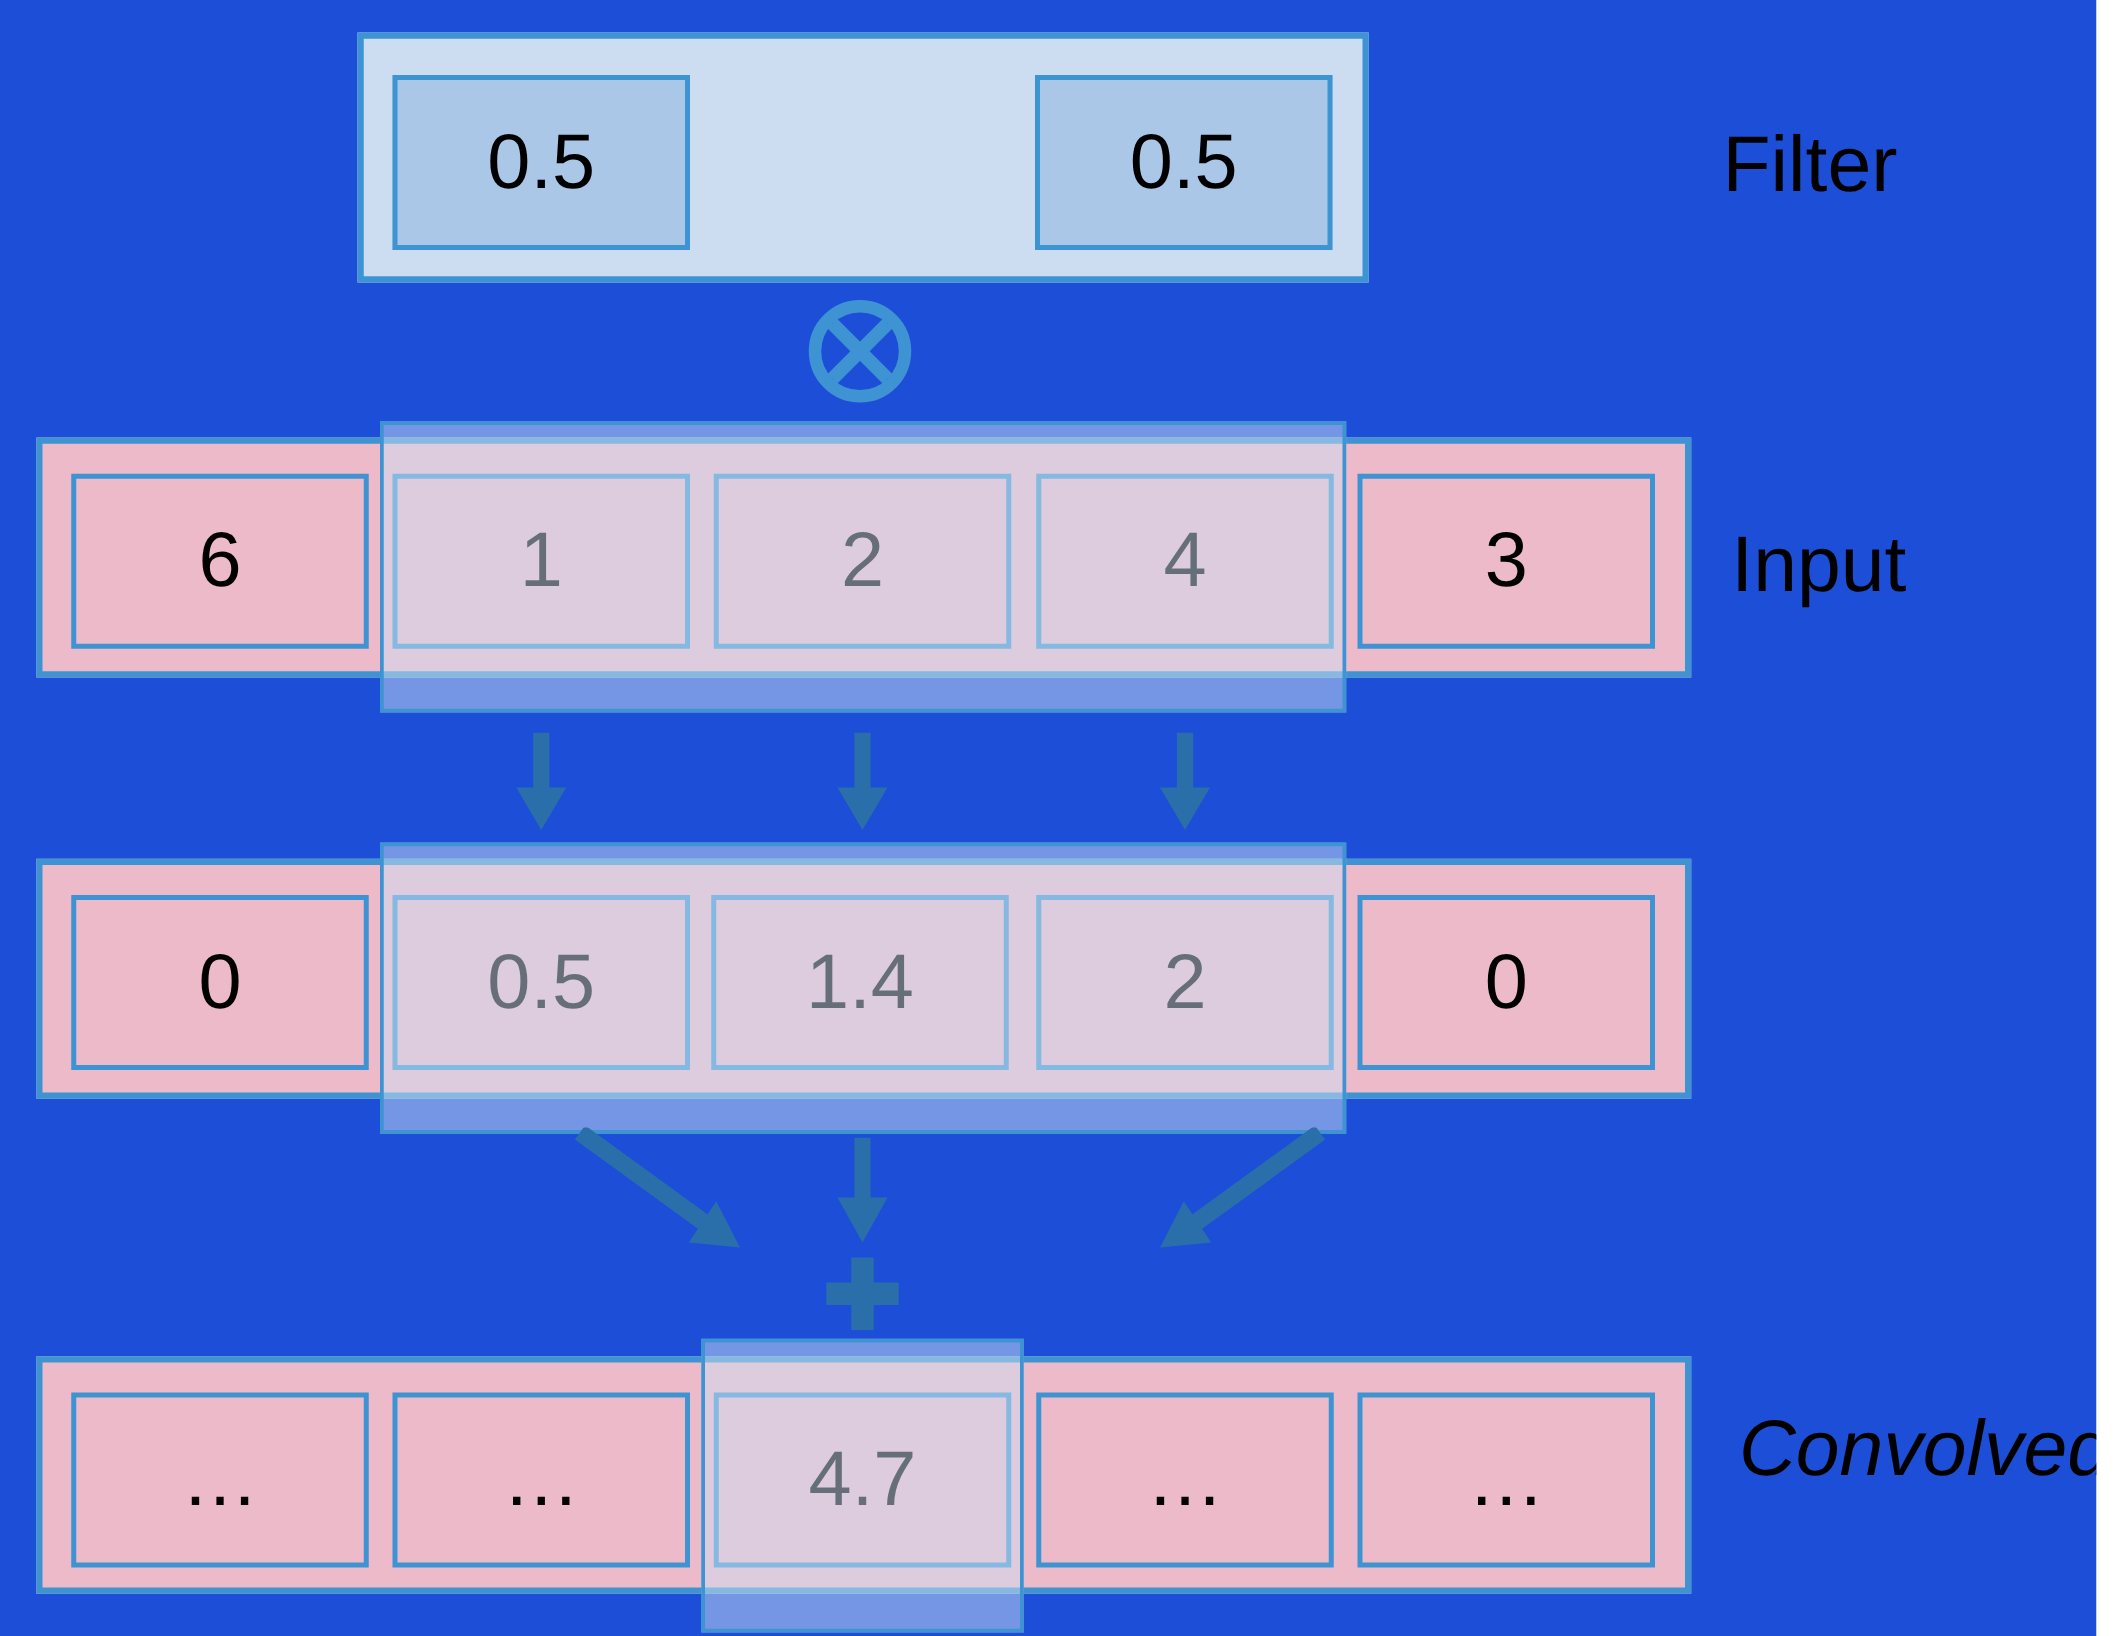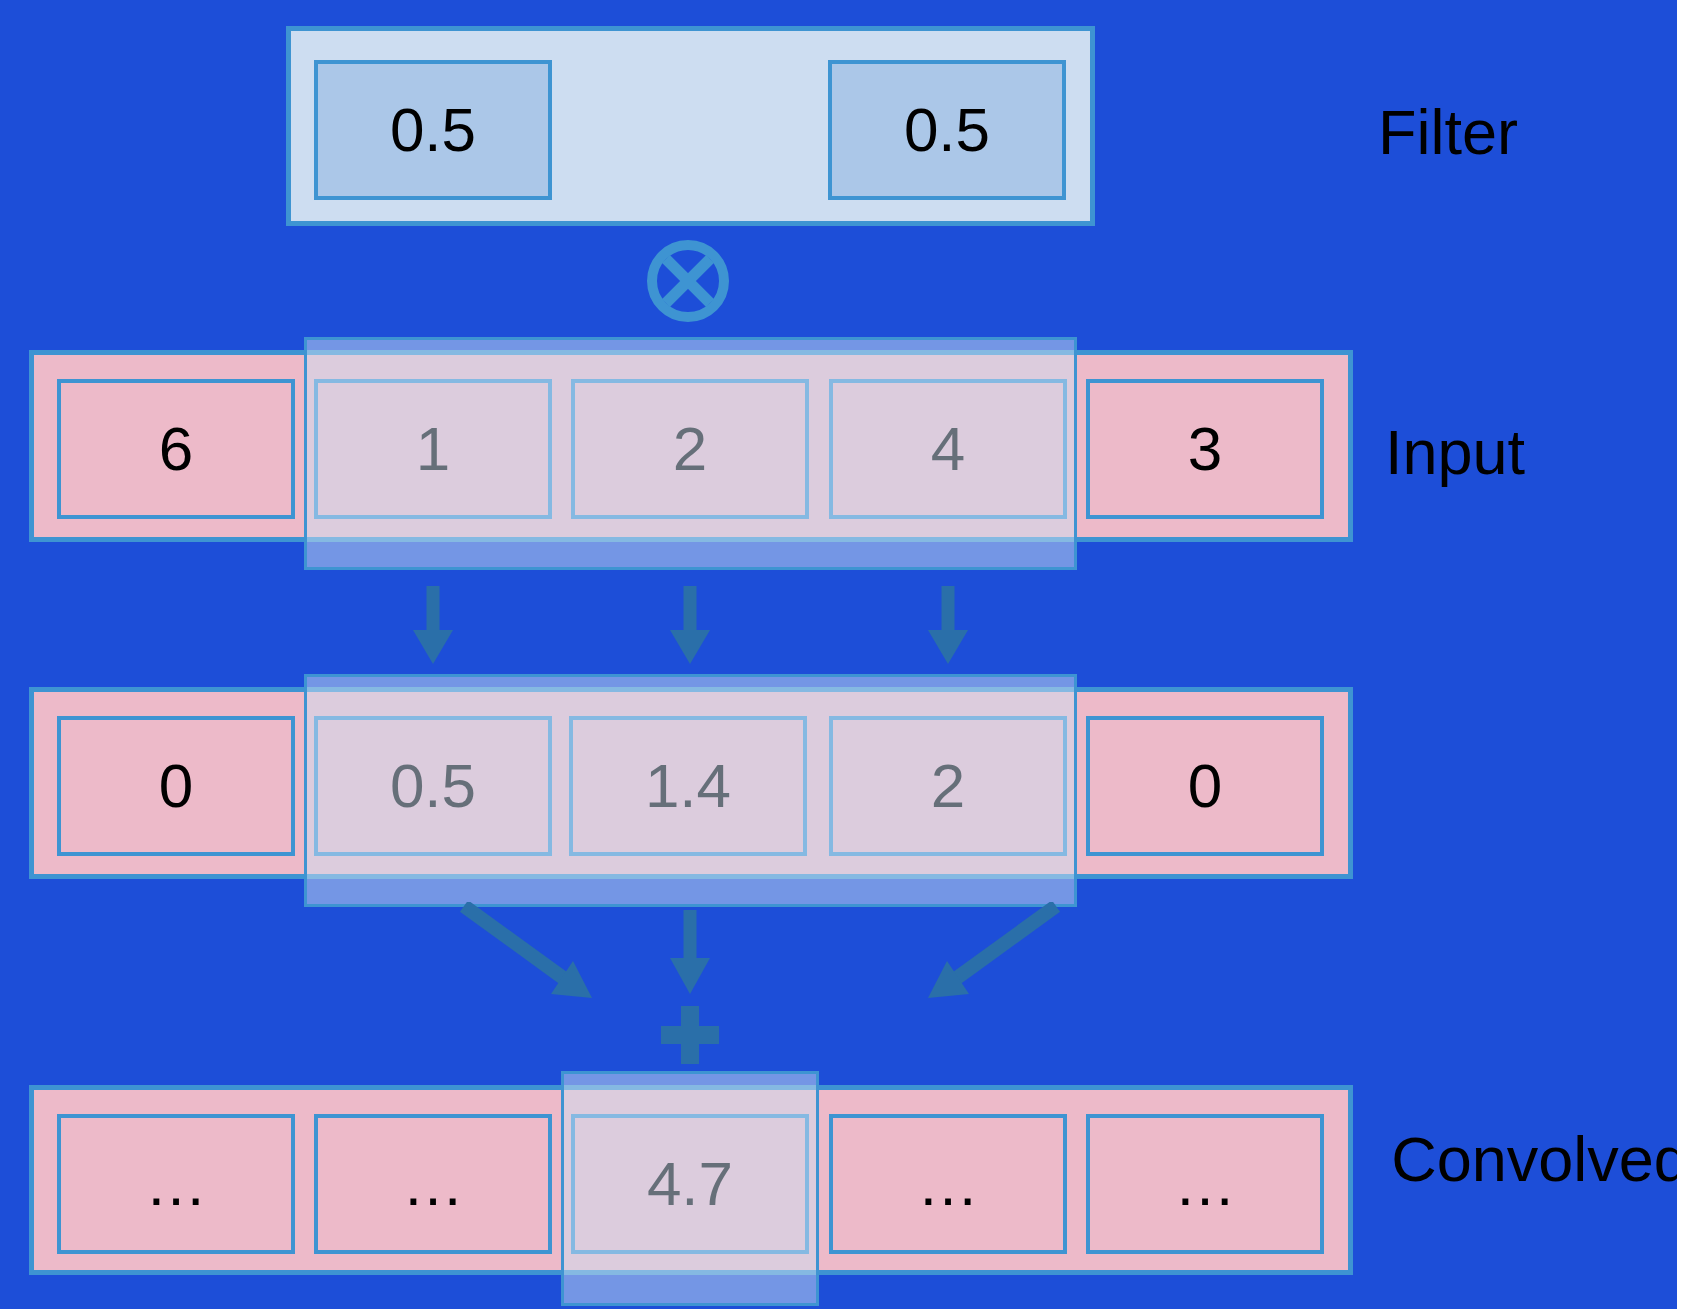--- a/index.html
+++ b/index.html
@@ -105,17 +105,17 @@
     <line x1="2" y1="31" x2="60" y2="31" stroke="currentColor" stroke-width="18"></line>
   </svg>
 
   <div class="row-outer pink" style="left:29px;top:1085px;width:1324px;height:190px;"></div>
   <div class="cell pinkcell" style="left:57px;top:1114px;">…</div>
   <div class="cell pinkcell" style="left:314px;top:1114px;">…</div>
   <div class="cell pinkcell" style="left:571px;top:1114px;">4.7</div>
   <div class="cell pinkcell" style="left:829px;top:1114px;">…</div>
   <div class="cell pinkcell" style="left:1086px;top:1114px;">…</div>
   <div class="hl-window" style="left:561px;top:1071px;width:258px;height:235px;"></div>
-  <div class="side-label" style="left:1383px;top:1122px;width:314px;text-align:center;">
+  <div class="side-label" style="left:1383px;top:1122px;width:314px;text-align:center;font-style:italic;">
     <div>Convolved</div>
   </div>
 
 </div>
 
 </body></html>

